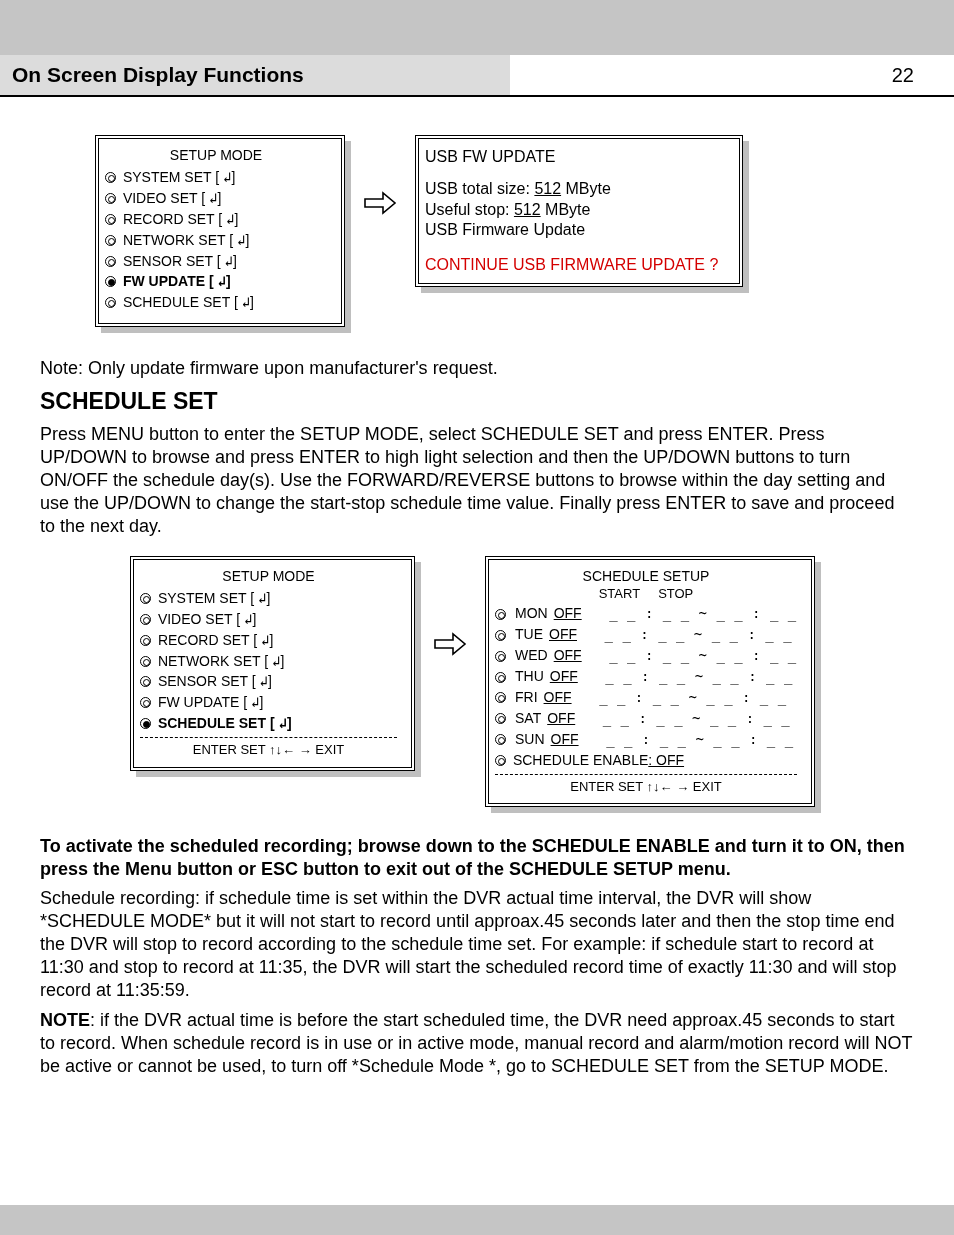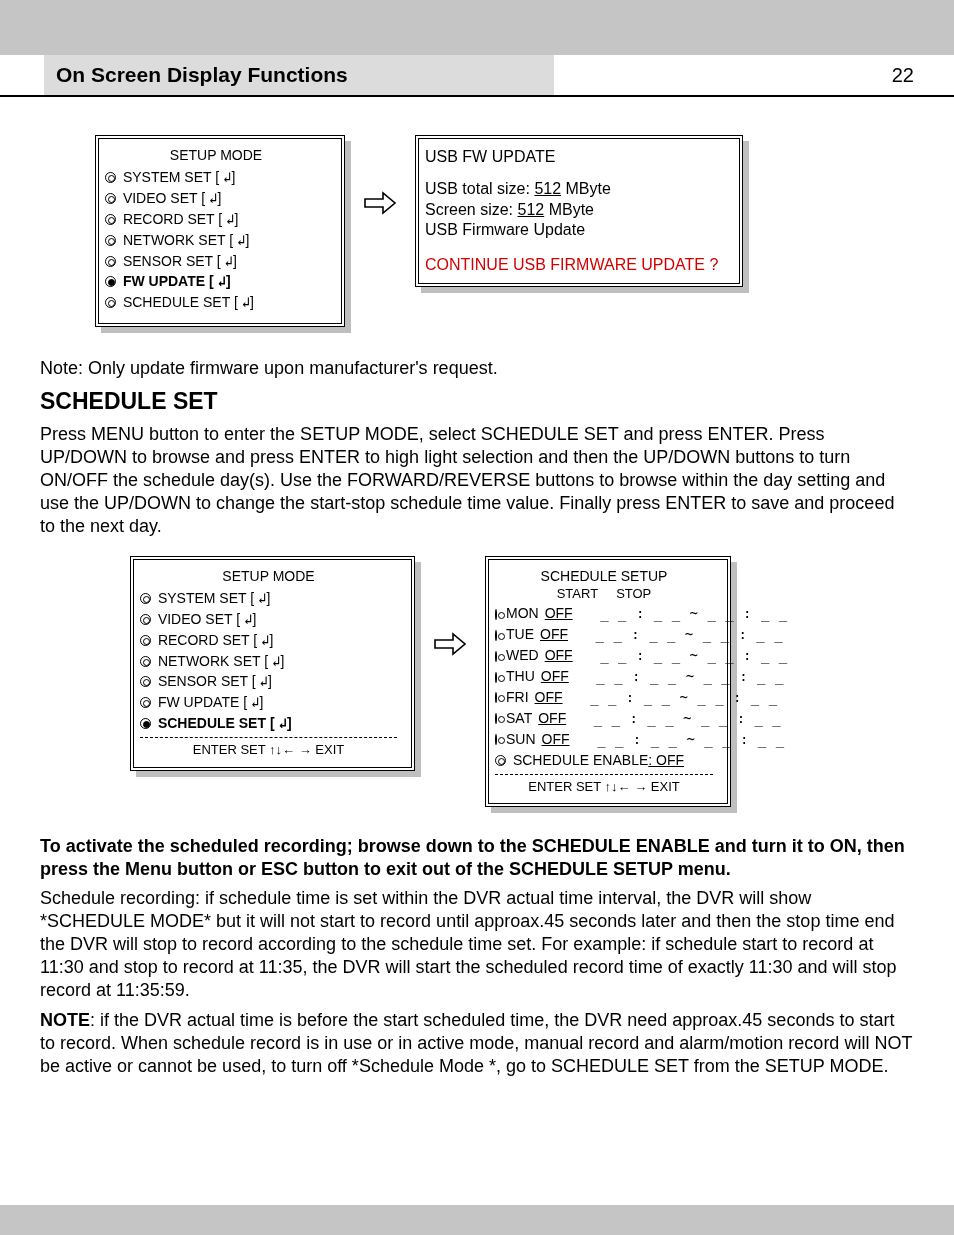--- a/index.html
+++ b/index.html
@@ -1,31 +1,31 @@
 <!DOCTYPE html>
 <html><head>
 <meta charset="utf-8">
 <style>
   * { box-sizing: border-box; }
   body { margin: 0; background: #c5c5c5; font-family: Arial, Helvetica, sans-serif; color: #000; }
   .page { width: 954px; min-height: 1235px; margin: 0 auto; background: #fff; position: relative; }
   .topbar { height: 55px; background: #c5c5c5; }
-  .header { display: flex; align-items: center; border-bottom: 2px solid #000; padding-left: 44px; }
+  .header { display: flex; align-items: center; border-bottom: 2px solid #000; }
   .header-title { flex: 0 0 510px; background: #dcdcdc; padding: 8px 12px; font-size: 21px; font-weight: bold; }
   .header-spacer { flex: 1; }
   .header-page { padding: 8px 40px 8px 0; font-size: 20px; font-weight: normal; }
   .content { padding: 10px 40px 30px 40px; font-size: 18px; line-height: 1.28; }
   .row { display: flex; align-items: flex-start; margin: 28px 0 10px 0; }
   .arrowcell { width: 70px; display: flex; align-items: center; justify-content: center; padding-top: 55px; }
   .osdbox-wrap { position: relative; display: inline-block; }
   .osdbox-shadow { position: absolute; top: 6px; left: 6px; right: -6px; bottom: -6px; background: #bfbfbf; }
   .osdbox { position: relative; background: #fff; border: 4px double #000; padding: 8px 14px 8px 6px; font-size: 14px; font-family: Arial, Helvetica, sans-serif; }
   .osdbox.small { width: 250px; }
   .osdbox.usb { width: 328px; font-size: 16px; }
-  .osdbox.schedule { width: 246px; font-size: 14px; }
+  .osdbox.schedule { width: 330px; font-size: 14px; }
   .osd-title { text-align: center; margin-bottom: 4px; }
   .osd-item { margin: 3px 0; white-space: nowrap; }
   .osd-item.bold { font-weight: bold; }
   .bullet { display: inline-block; width: 11px; height: 11px; border: 1px solid #000; border-radius: 50%; position: relative; vertical-align: -1px; margin-right: 3px; }
   .bullet.filled::after { content: ""; position: absolute; top: 2px; left: 2px; width: 5px; height: 5px; background: #000; border-radius: 50%; }
   .bullet::after { content: ""; position: absolute; top: 2px; left: 2px; width: 5px; height: 5px; border: 0.5px solid #000; border-radius: 50%; }
   .enter-sym { display: inline-block; font-family: monospace; }
   .hr-dash { border: none; border-top: 1px dashed #000; margin: 4px 0; }
   .footer-line { text-align: center; font-size: 13px; }
   .ul { text-decoration: underline; }
@@ -78,21 +78,21 @@
       </div>
 
       <div class="osdbox-wrap">
         <div class="osdbox-shadow"></div>
         <div class="osdbox usb">
           <div style="margin-bottom:12px;">USB FW UPDATE</div>
           <div>
             <span>USB total size: </span><span class="ul">512</span><span> MByte</span>
           </div>
           <div>
-            <span>Screen size: </span><span class="ul">512</span><span> MByte</span>
+            <span>Useful stop: </span><span class="ul">512</span><span> MByte</span>
           </div>
           <div>USB Firmware Update</div>
           <div class="red" style="margin-top:14px;">CONTINUE USB FIRMWARE UPDATE ?</div>
         </div>
       </div>
     </div>
 
     <div class="para" style="margin-top:30px;">Note: Only update firmware upon manufacturer's request.</div>
 
     <div class="section-h">SCHEDULE SET</div>

